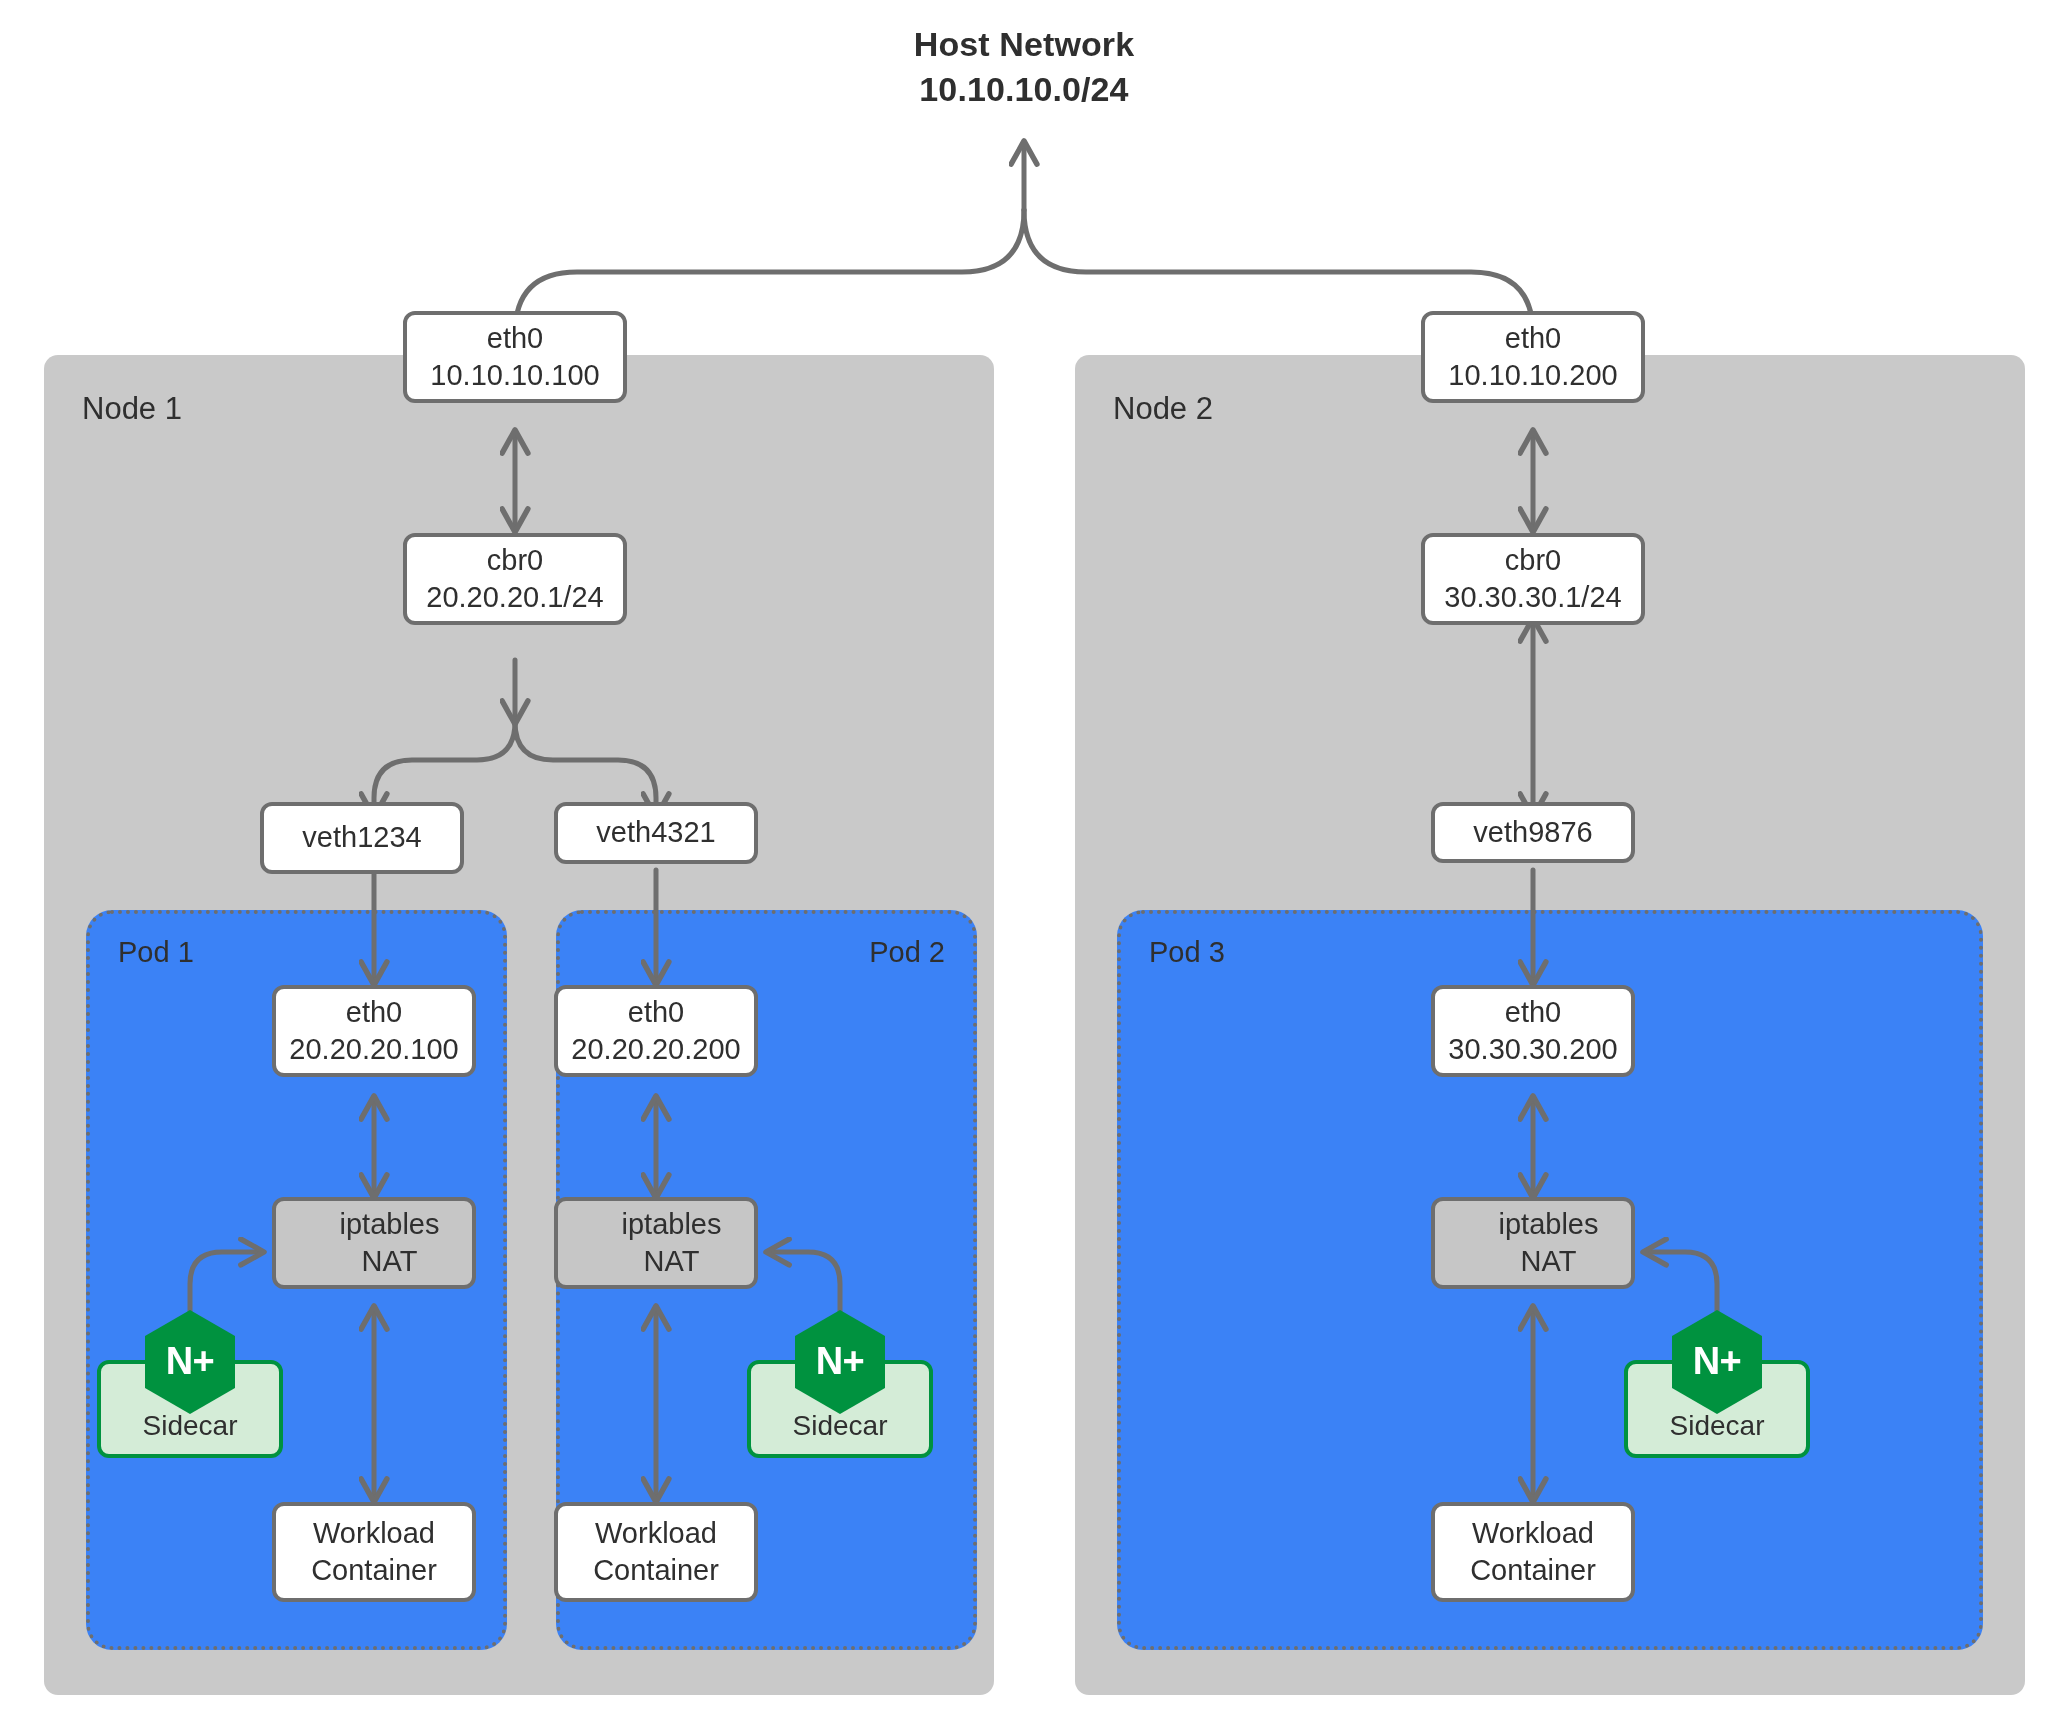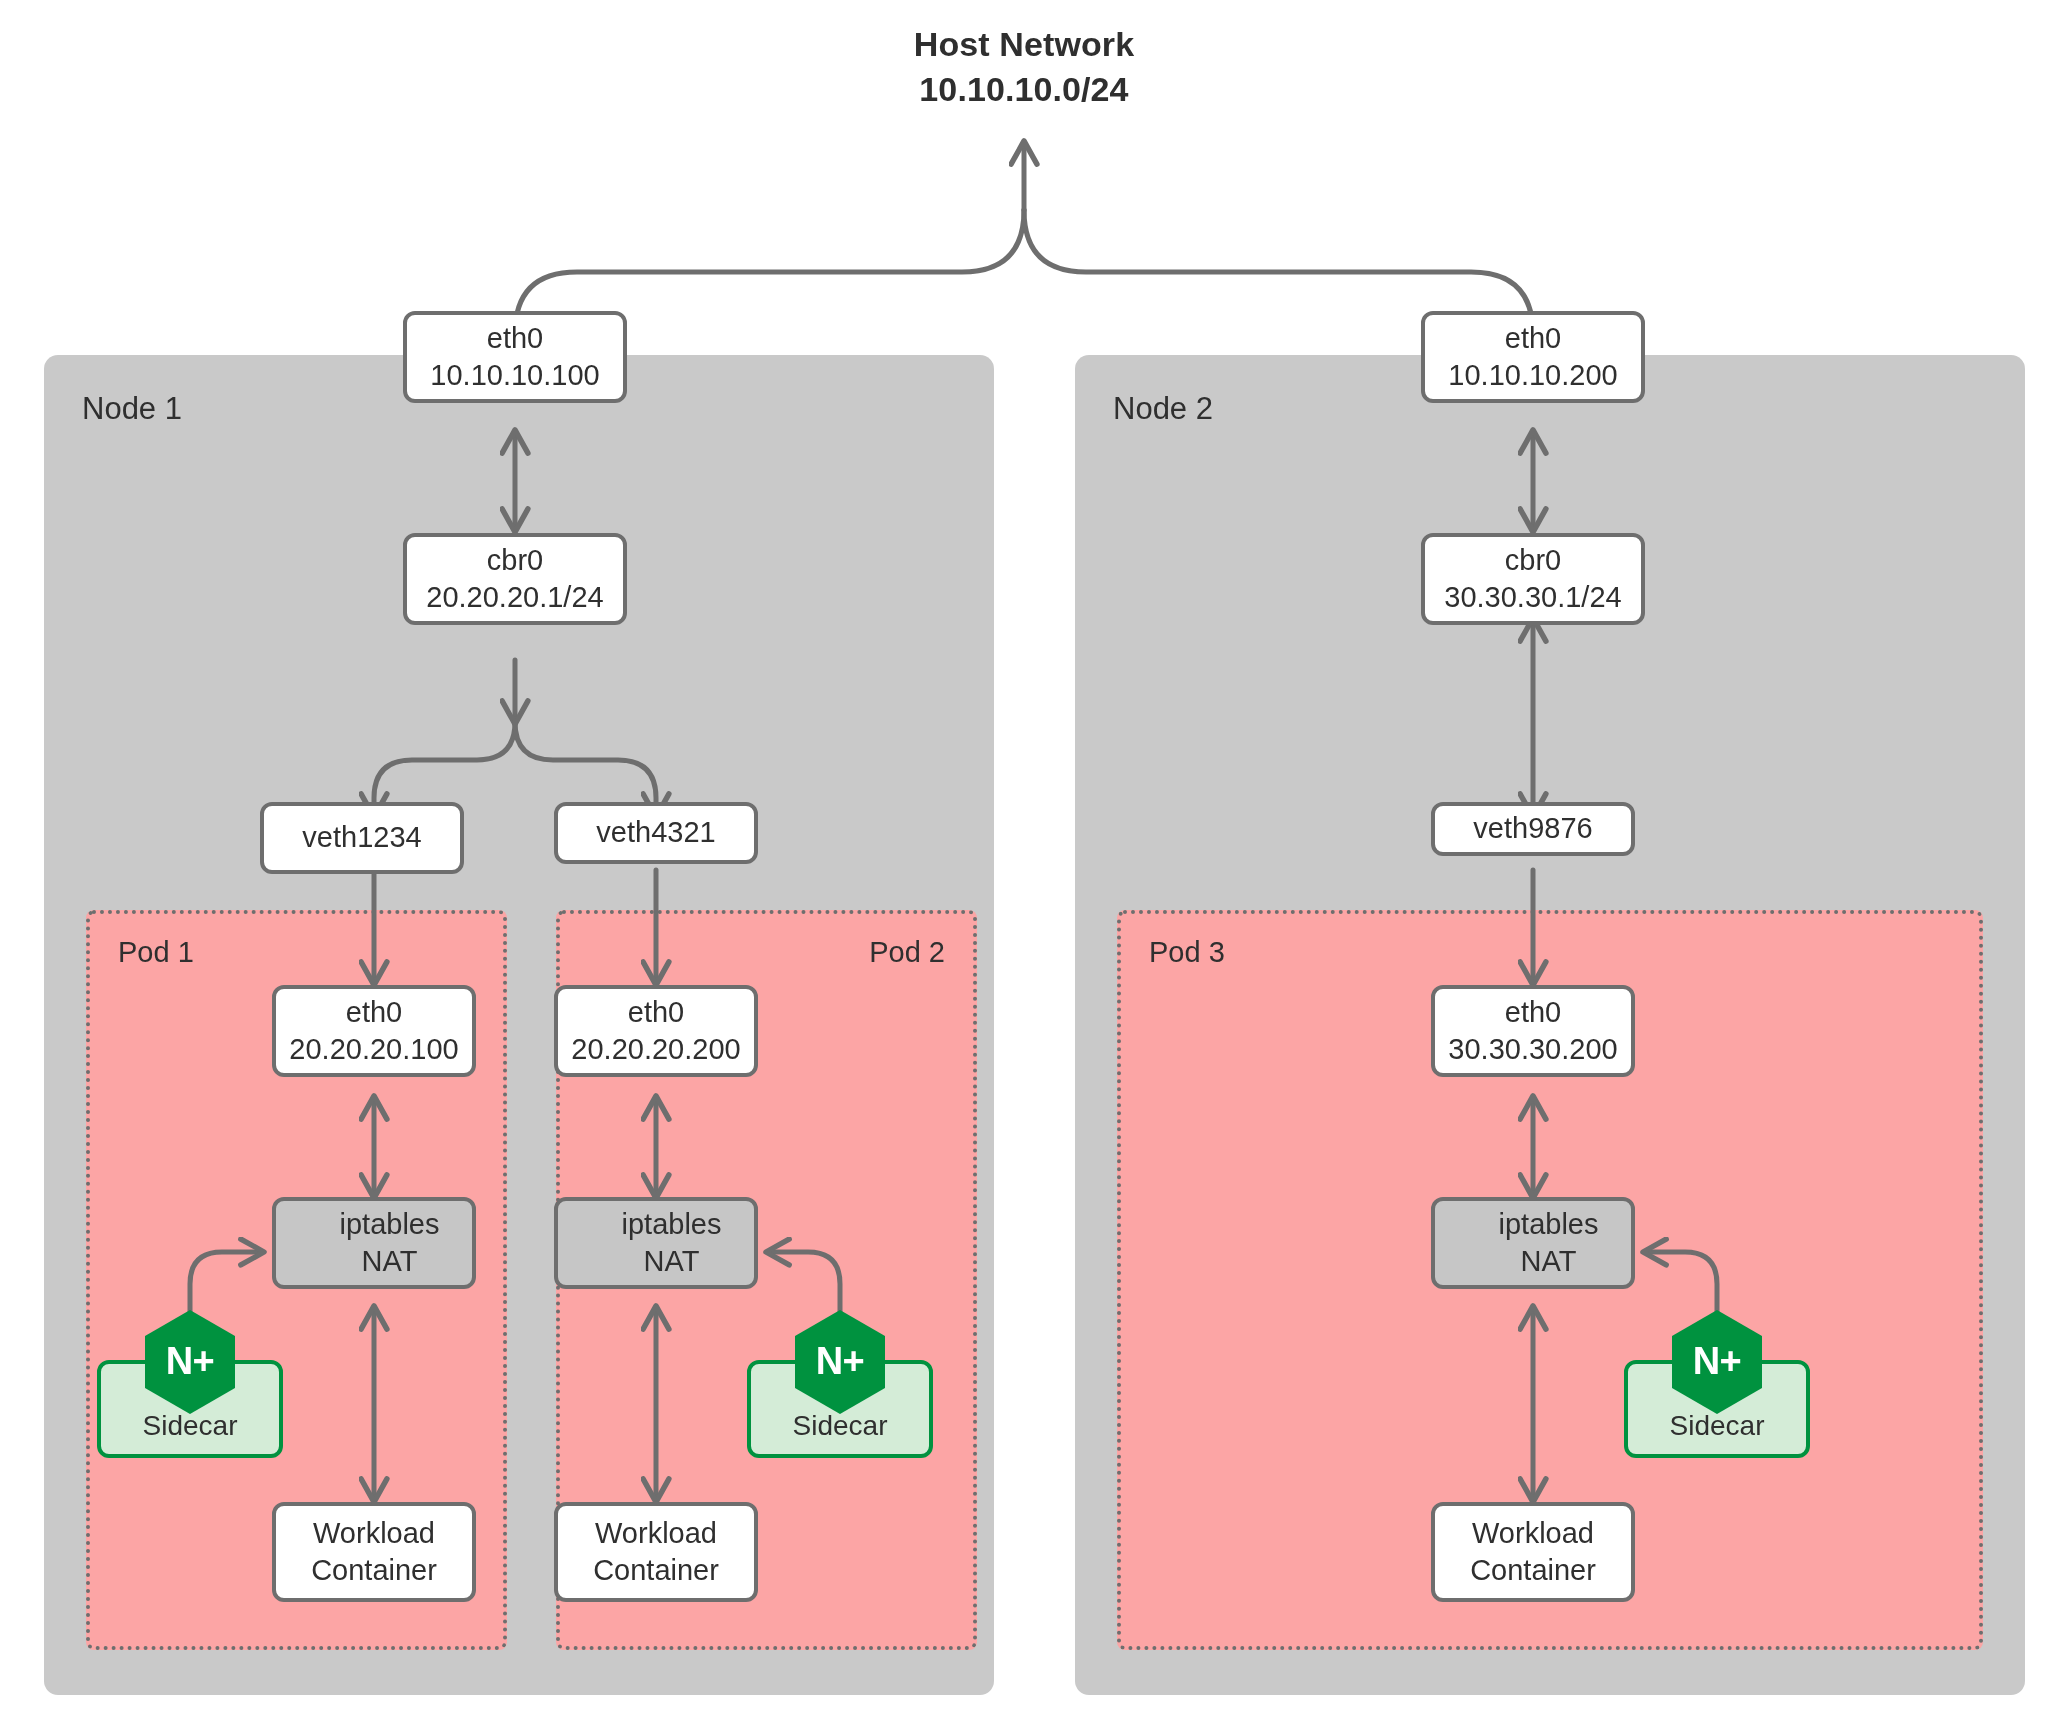--- a/index.html
+++ b/index.html
@@ -52,23 +52,23 @@
     position: absolute;
     top: 36px;
     left: 38px;
     font-size: 31px;
     color: #2f2f2f;
   }
 
   
   .pod {
     position: absolute;
-    background: #fca5a5;
+    background: #3b82f6;
     border: 4px dotted #6e6e6e;
-    border-radius: 8px;
+    border-radius: 26px;
     box-sizing: border-box;
     z-index: 2;
   }
   .pod-label {
     position: absolute;
     top: 22px;
     font-size: 29px;
     color: #2f2f2f;
   }
   .pod-label.left  { left: 28px; }
@@ -272,21 +272,21 @@
   <div class="box" style="left:1421px; top:311px; width:224px; height:92px;">
     <span class="l1">eth0</span>
     <span class="l2">10.10.10.200</span>
   </div>
 
   <div class="box" style="left:1421px; top:533px; width:224px; height:92px;">
     <span class="l1">cbr0</span>
     <span class="l2">30.30.30.1/24</span>
   </div>
 
-  <div class="box" style="left:1431px; top:802px; width:204px; height:54px;">
+  <div class="box" style="left:1431px; top:802px; width:204px; height:61px;">
     <span class="l1">veth9876</span>
   </div>
 
   <div class="pod" style="left:1117px; top:910px; width:866px; height:740px;">
     <div class="pod-label left">Pod 3</div>
   </div>
   <div class="box" style="left:1431px; top:985px; width:204px; height:92px;">
     <span class="l1">eth0</span>
     <span class="l2">30.30.30.200</span>
   </div>

